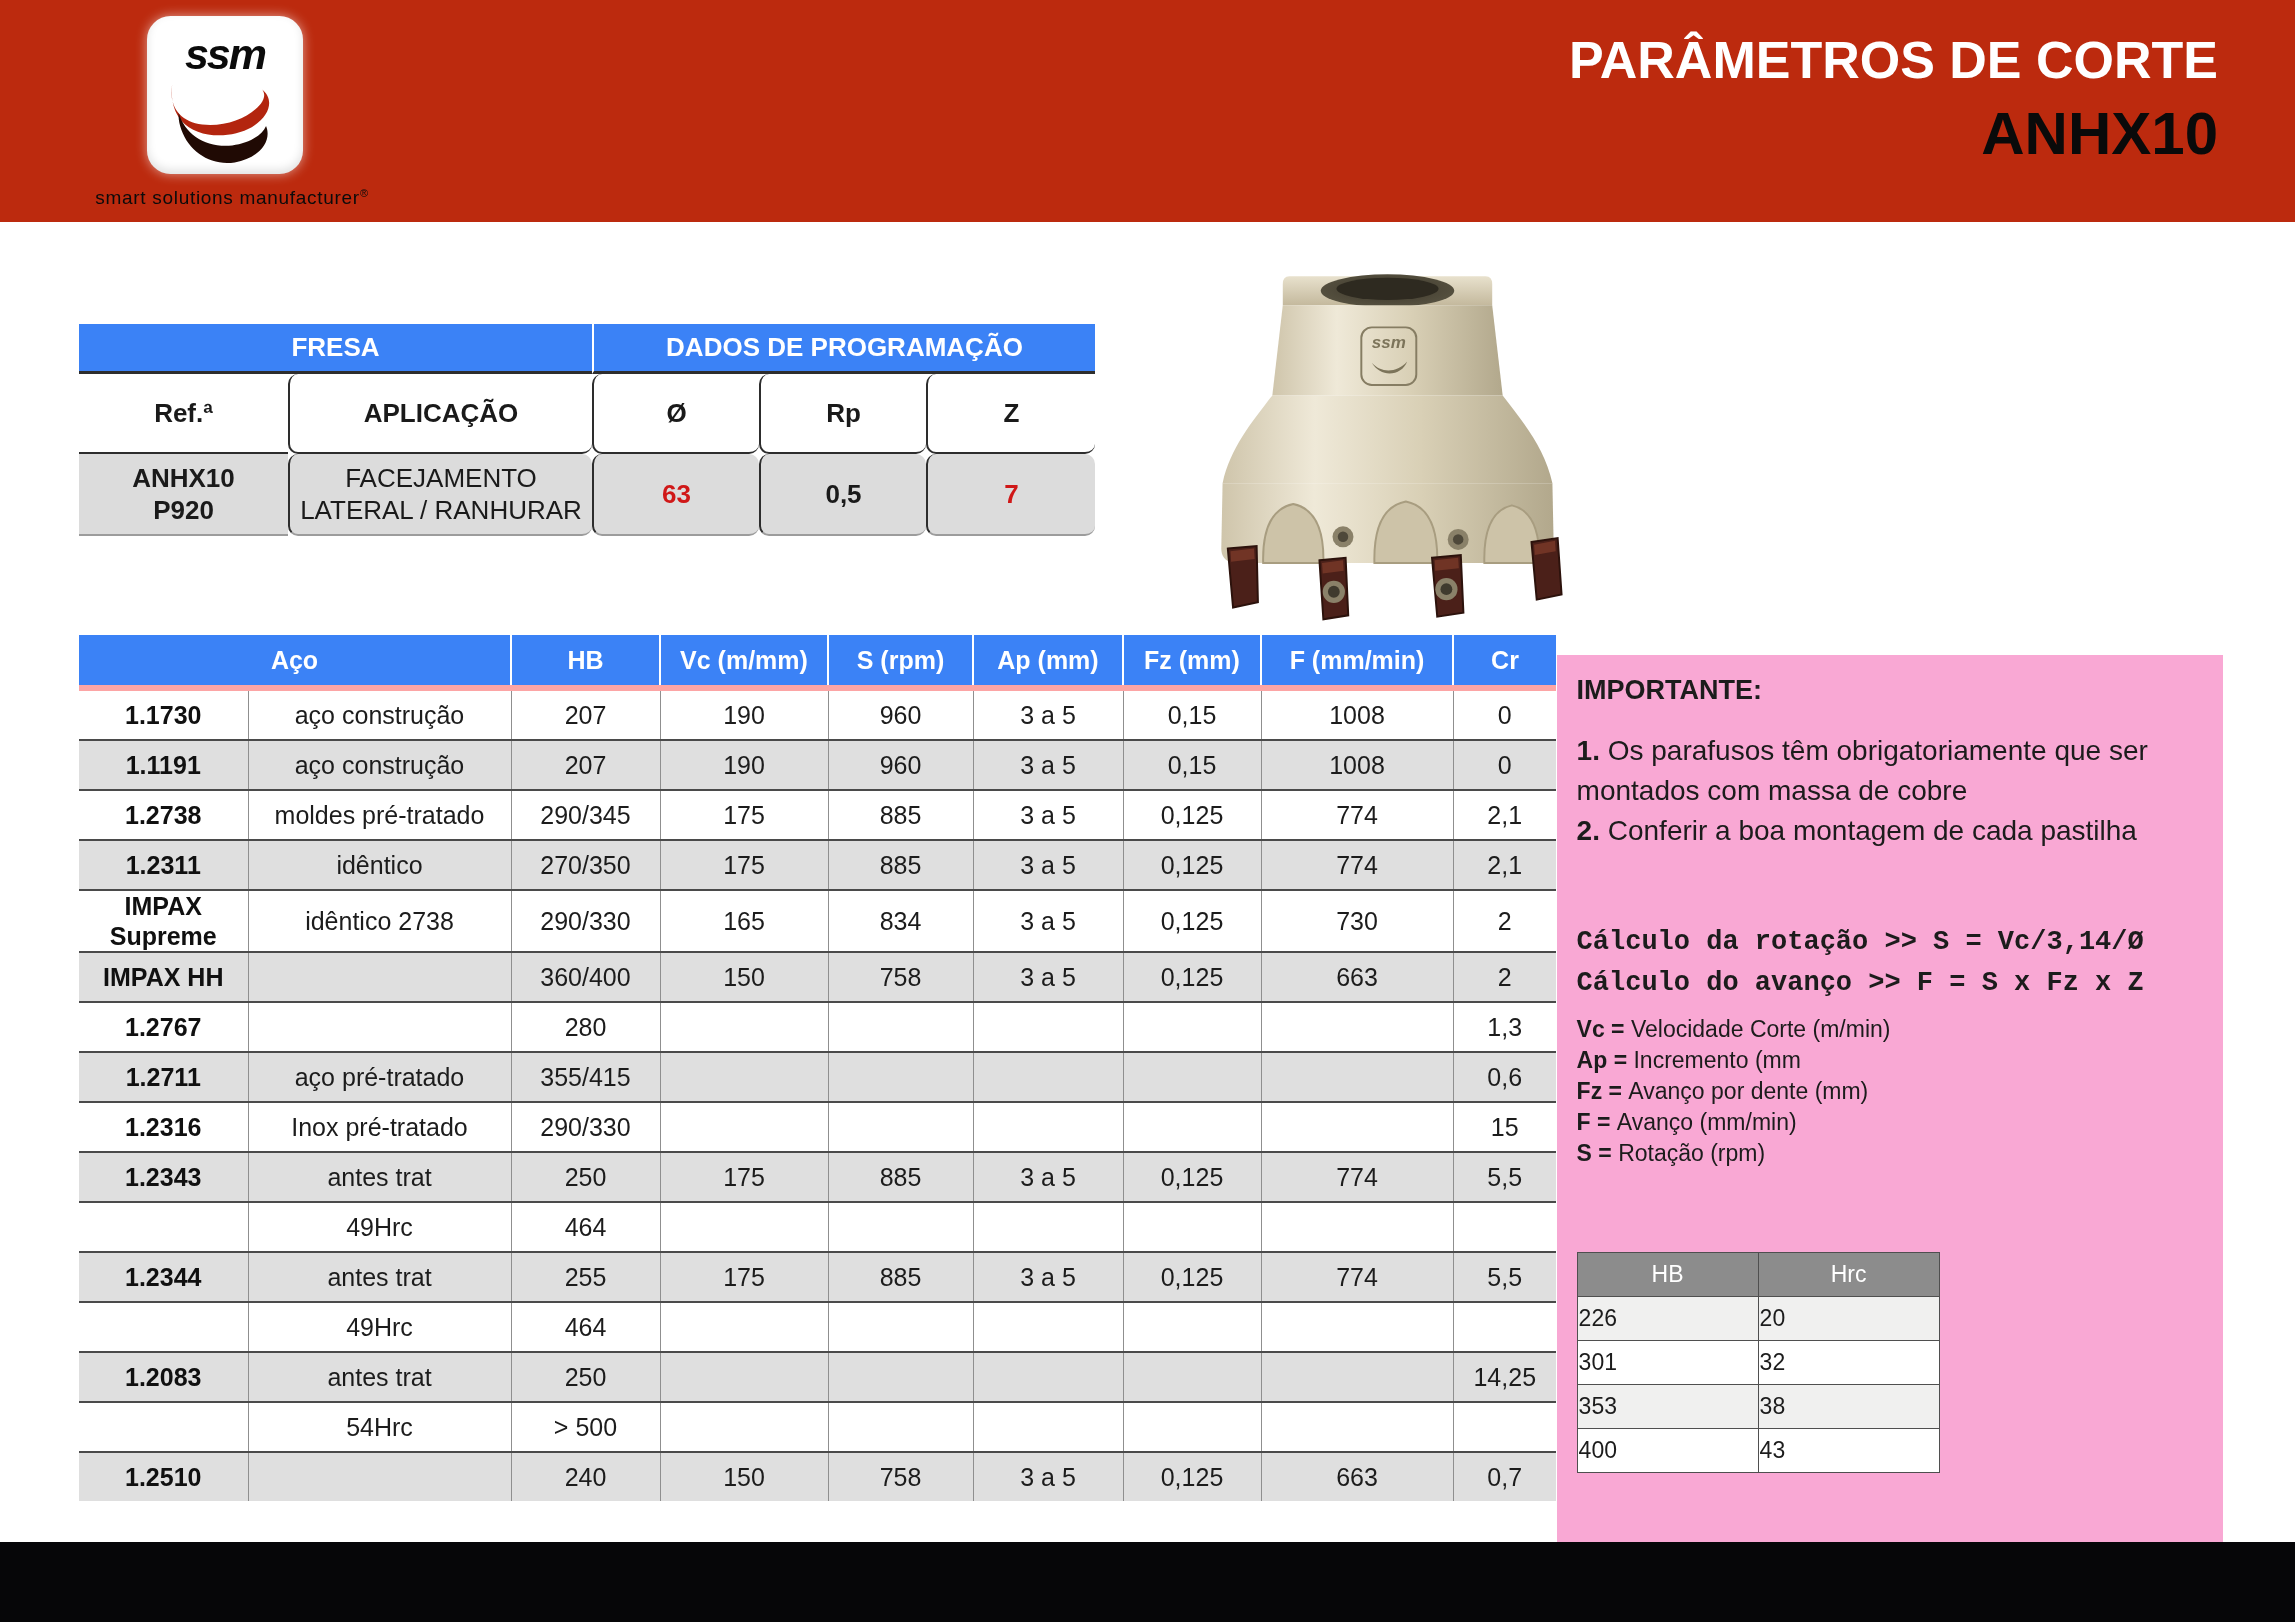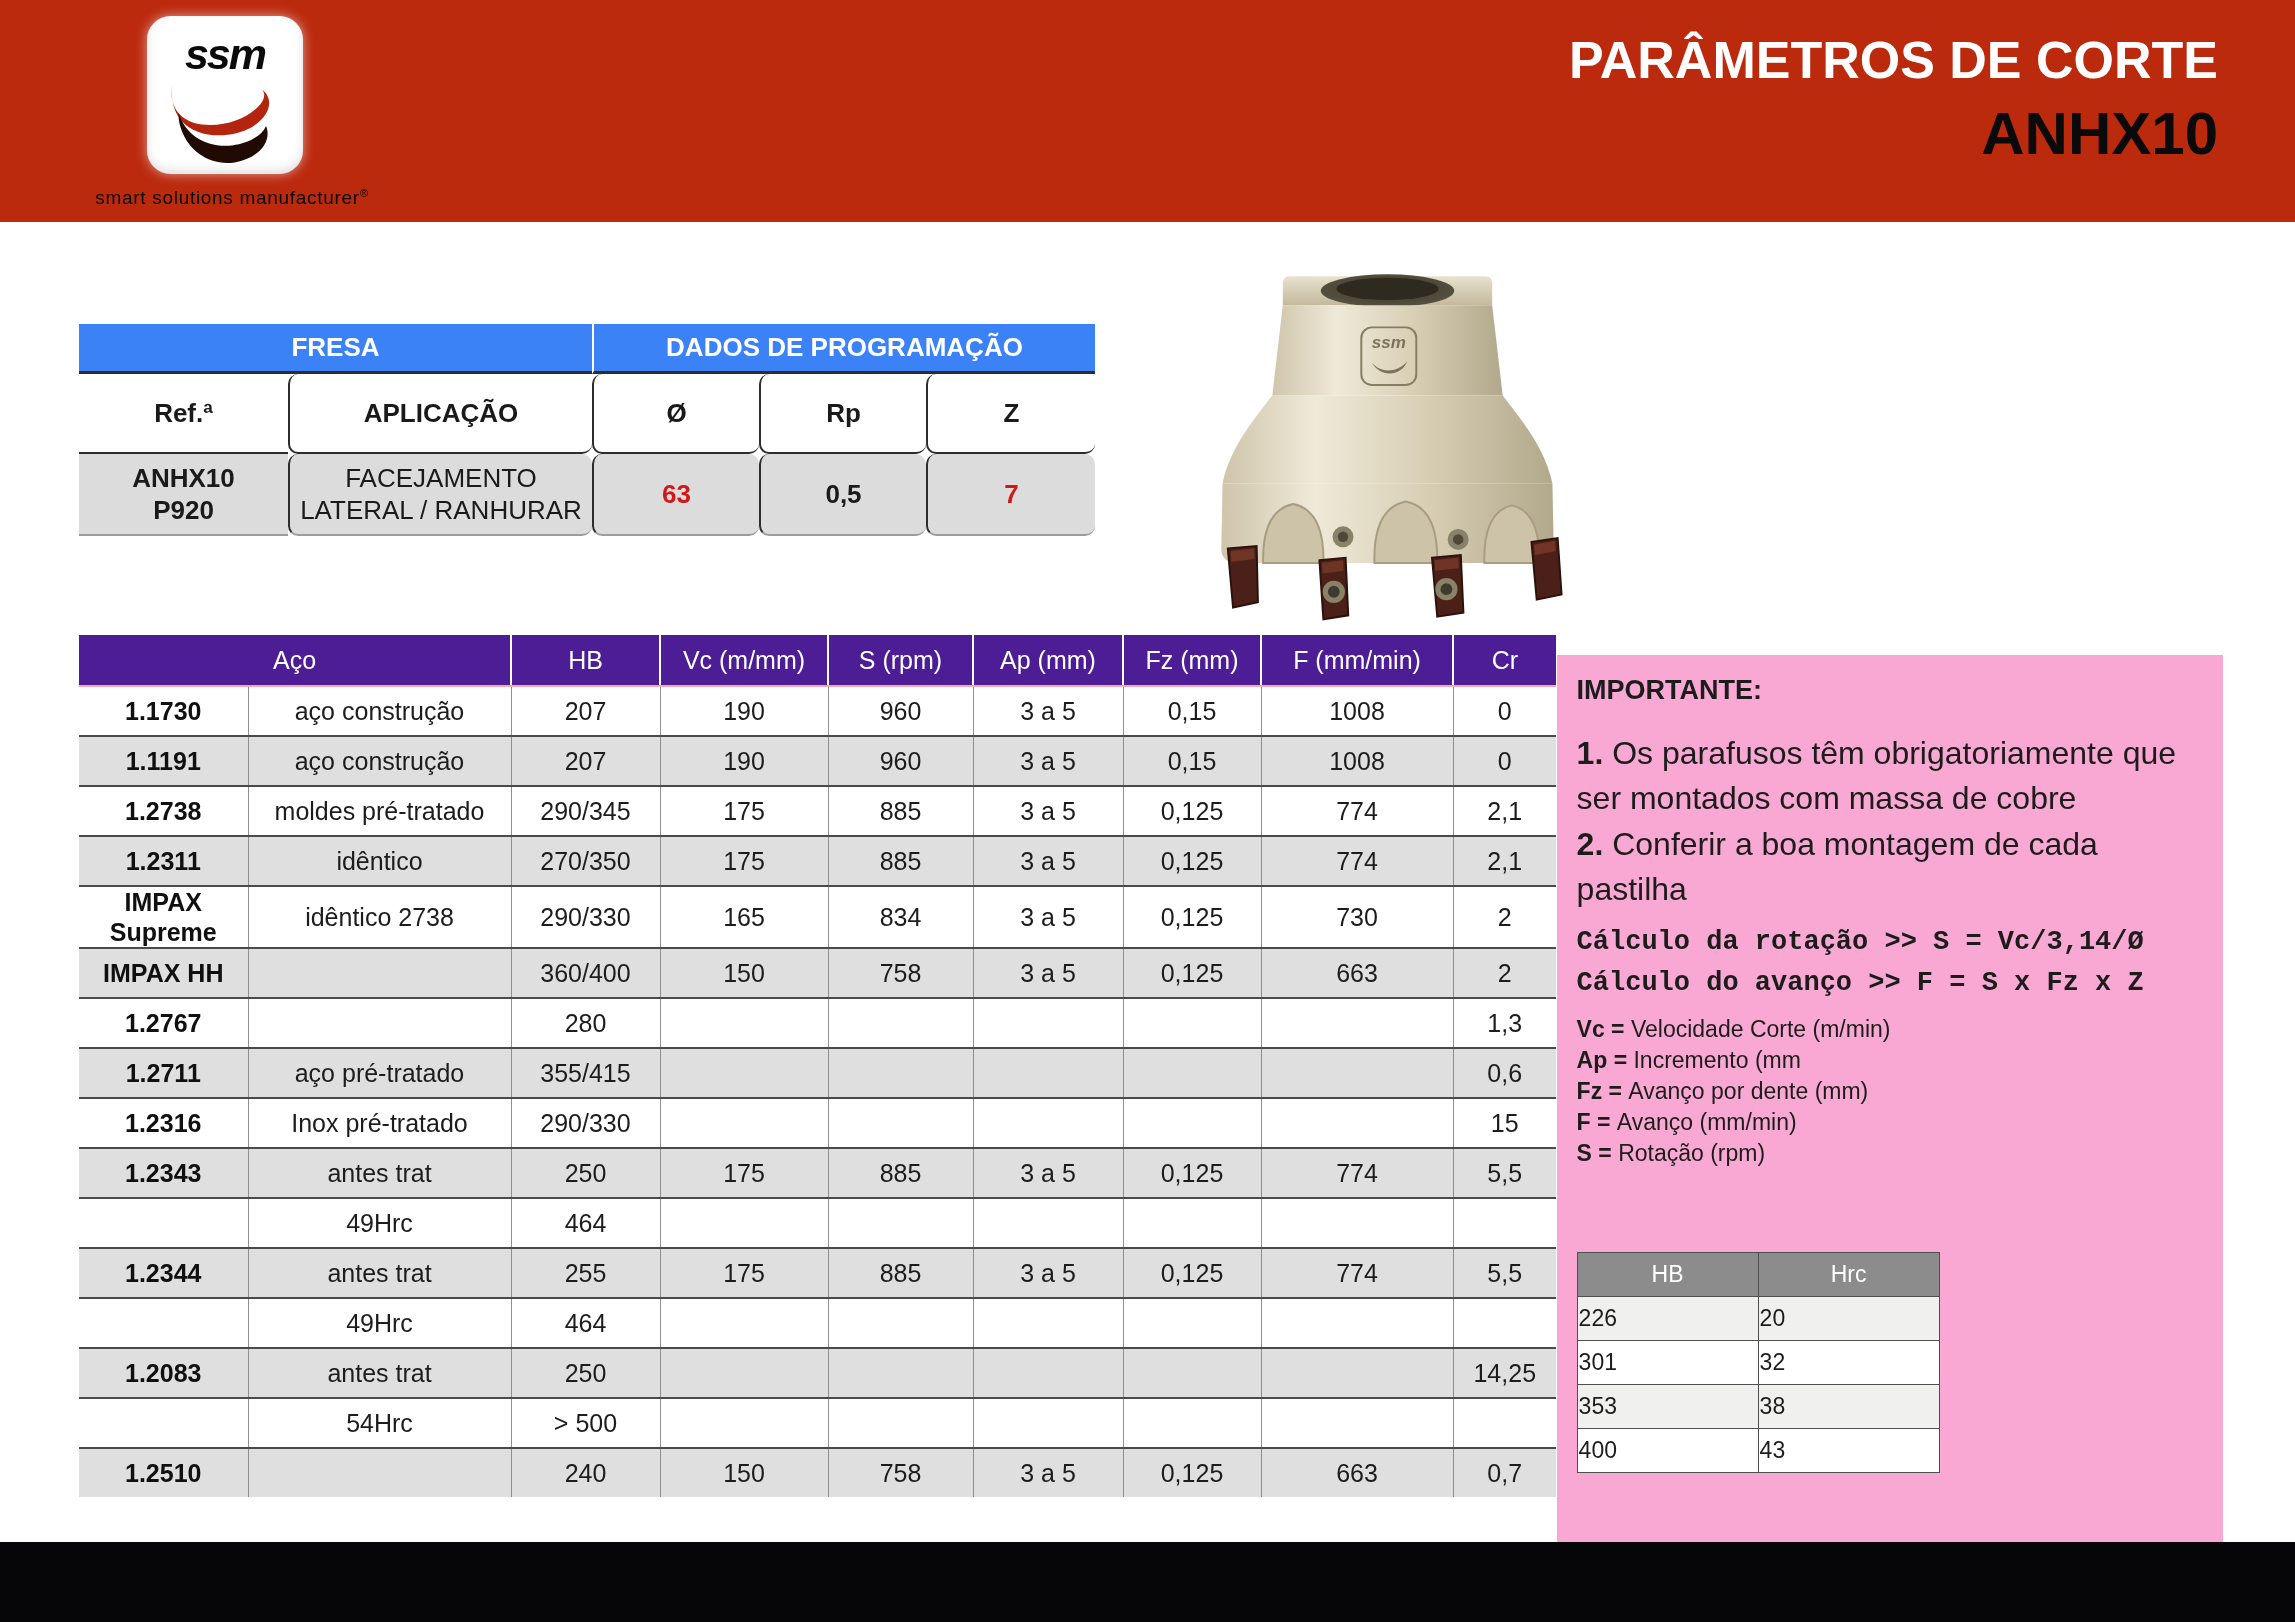--- a/index.html
+++ b/index.html
@@ -31,33 +31,33 @@
   .fresa .g1{grid-column:1 / span 2;}
   .fresa .g2{grid-column:3 / span 3;border-left:2.6px solid #ffffff;}
   .fresa .lbl{background:#ffffff;font-weight:bold;border-bottom:2.6px solid #2d2d2d;}
   .fresa .dat{background:#DCDCDC;border-bottom:2px solid #9c9c9c;font-weight:bold;}
   .fresa .vl{border-left:2px solid #2d2d2d;border-radius:10px;}
   .fresa .pre{white-space:pre-line;line-height:1.25;}
   .fresa .plain{font-weight:normal;}
   .fresa .red{color:#D01818;}
   
   .cut{position:absolute;left:79px;top:635px;border-collapse:collapse;table-layout:fixed;font-size:25px;}
-  .cut th{background:#4c1d95;color:#fff;font-weight:normal;height:50px;border-left:2.6px solid #ffffff;
-    border-bottom:2px solid #fca5a5;padding:0;}
+  .cut th{background:#3b82f6;color:#fff;font-weight:bold;height:50px;border-left:2.6px solid #ffffff;
+    border-bottom:6px solid #fca5a5;padding:0;}
   .cut th:first-child{border-left:none;}
   .cut td{height:48px;text-align:center;vertical-align:middle;color:#1c1c1c;
     border-left:1.3px solid #8f8f8f;border-top:2px solid #4a4a4a;padding:0;line-height:1.2;}
   .cut tbody tr:first-child td{border-top:none;}
   .cut td:first-child{border-left:none;font-weight:bold;white-space:pre-line;color:#101010;}
   .cut td:nth-child(2){white-space:pre-line;}
   .cut tbody tr:nth-child(even){background:#DFDFDF;}
   
   .panel{position:absolute;left:1557px;top:655px;width:666px;height:1010px;background:#f9a8d4;color:#1c1c1c;}
   .imp-title{position:absolute;left:19.6px;top:19.6px;font-size:27px;font-weight:bold;}
-  .imp-notes{position:absolute;left:19.6px;top:76px;width:609px;font-size:32px;line-height:1.42;}
+  .imp-notes{position:absolute;left:19.6px;top:76px;width:609px;font-size:28px;line-height:1.42;}
   .imp-notes b{font-weight:bold;}
   .formulas{position:absolute;left:19.6px;top:267px;font-size:27px;font-weight:bold;line-height:1.5;font-family:Liberation Mono, monospace;}
   .legend{position:absolute;left:19.6px;top:359px;font-size:23px;line-height:31px;}
   .legend .sym{font-weight:bold;}
   .hbhrc{position:absolute;left:19.6px;top:597px;border-collapse:collapse;font-size:23px;table-layout:fixed;}
   .hbhrc th{width:178px;height:41px;background:#8C8C8C;color:#ffffff;font-weight:normal;
     border:1.3px solid #4f4f4f;}
   .hbhrc td{height:41px;text-align:left;border:1.3px solid #4f4f4f;color:#1c1c1c;}
   .hbhrc tbody tr:nth-child(odd){background:#F0F0EF;}
   .hbhrc tbody tr:nth-child(even){background:#ffffff;}

